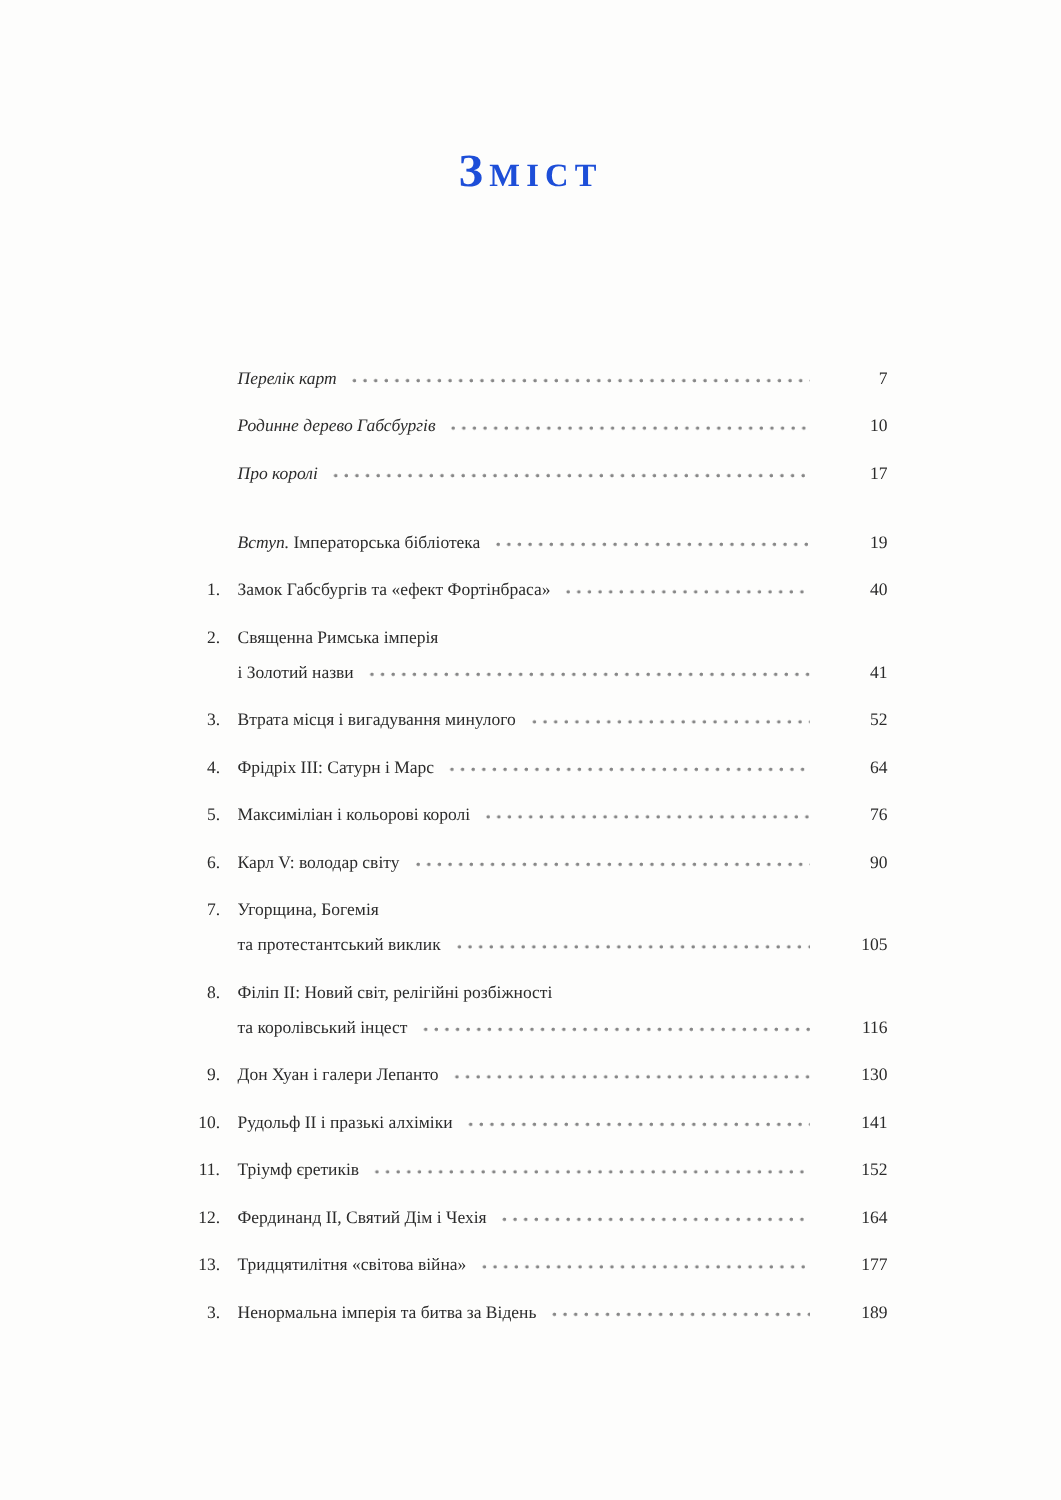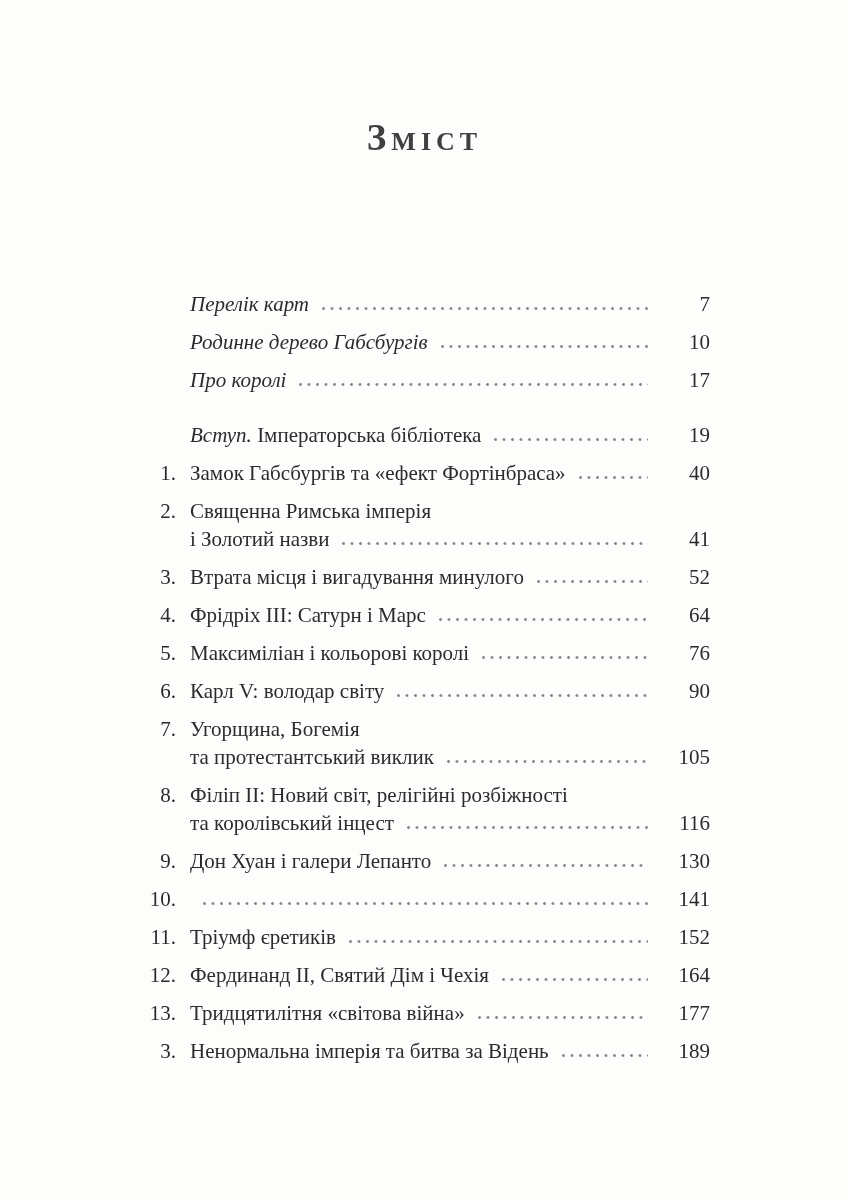--- a/index.html
+++ b/index.html
@@ -18,29 +18,29 @@
   .title {
     position: absolute;
     top: 116px;
     left: 0;
     width: 100%;
     text-align: center;
     font-size: 37px;
     font-weight: 600;
     font-variant: small-caps;
     letter-spacing: 5px;
-    color: #404040;
+    color: #1d4ed8;
   }
 
   .toc {
     position: absolute;
     left: 190px;
     top: 290px;
     width: 520px;
-    font-size: 21px;
+    font-size: 14px;
   }
 
   .row {
     position: relative;
     margin-bottom: 10px;
     line-height: 28px;
   }
   .row.intro { margin-top: 27px; }
 
   .num {
@@ -202,20 +202,21 @@
       <div class="line last">
         <span class="label">Дон Хуан і галери Лепанто</span>
         <span class="leader"></span>
         <span class="pagenum">130</span>
       </div>
     </div>
 
     <div class="row">
       <span class="num">10.</span>
       <div class="line last">
+        <span class="label">Рудольф II і празькі алхіміки</span>
         <span class="leader"></span>
         <span class="pagenum">141</span>
       </div>
     </div>
 
     <div class="row">
       <span class="num">11.</span>
       <div class="line last">
         <span class="label">Тріумф єретиків</span>
         <span class="leader"></span>

